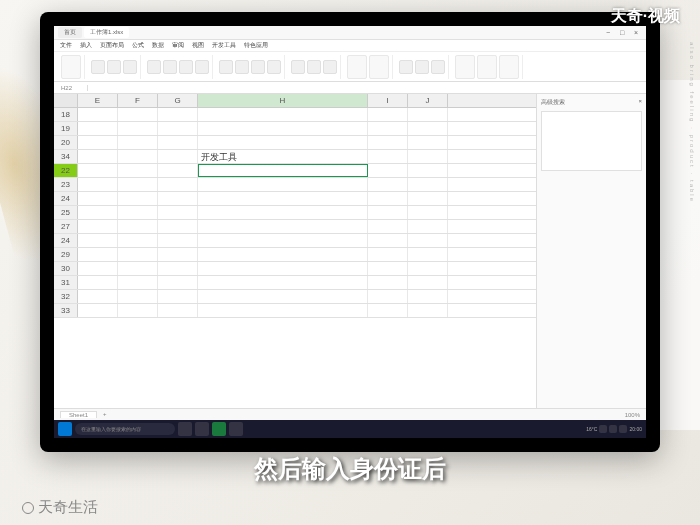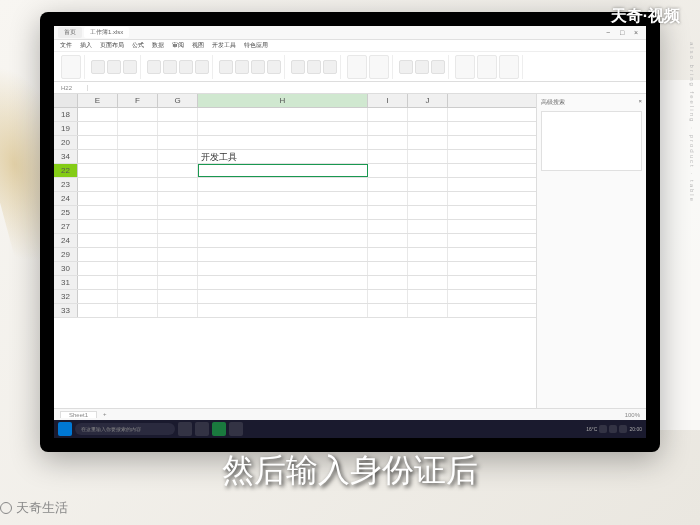--- a/index.html
+++ b/index.html
@@ -4,22 +4,22 @@
 <style>
 *{margin:0;padding:0;box-sizing:border-box;font-family:"Microsoft YaHei",Arial,sans-serif}
 body{width:700px;height:525px;background:#f5f5f0;position:relative;overflow:hidden}
 .bg-desk{position:absolute;inset:0;background:linear-gradient(135deg,#f8f6f2 0%,#eae7e0 100%)}
 .bg-wheat{position:absolute;left:-10px;top:60px;width:80px;height:200px;background:radial-gradient(ellipse at 30% 50%,#d4b876 0%,transparent 70%);opacity:.6;transform:rotate(-15deg)}
 .bg-notebook{position:absolute;right:0;top:80px;width:50px;height:350px;background:#fff;border-left:1px solid #ddd;opacity:.7}
 .bg-text-side{position:absolute;right:8px;top:200px;font-size:6px;color:#bbb;transform:rotate(90deg);transform-origin:right;white-space:nowrap;letter-spacing:2px}
 .monitor{position:absolute;left:50%;top:12px;transform:translateX(-50%);width:620px;height:440px;background:#000;border-radius:8px;padding:14px;box-shadow:0 8px 30px rgba(0,0,0,.3)}
 .screen{width:100%;height:100%;background:#fff;position:relative;overflow:hidden;font-size:7px}
 .watermark-tr{position:absolute;top:6px;right:20px;color:#fff;font-size:16px;font-weight:bold;z-index:100;text-shadow:0 0 3px rgba(0,0,0,.5)}
-.subtitle{position:absolute;bottom:32px;left:50%;transform:translateX(-50%);color:#fff;font-size:32px;font-weight:normal;z-index:100;text-shadow:2px 2px 4px rgba(0,0,0,.8)}
-.watermark-bl{position:absolute;bottom:8px;left:0;color:#888;font-size:13px;z-index:100;display:flex;align-items:center;gap:4px}
+.subtitle{position:absolute;bottom:40px;left:50%;transform:translateX(-50%);color:#fff;font-size:24px;font-weight:bold;z-index:100;text-shadow:2px 2px 4px rgba(0,0,0,.8)}
+.watermark-bl{position:absolute;bottom:8px;left:22px;color:#888;font-size:15px;z-index:100;display:flex;align-items:center;gap:4px}
 .watermark-bl::before{content:"";width:10px;height:10px;border:1.5px solid #888;border-radius:50%;display:inline-block;position:relative}
 .titlebar{height:14px;background:#f8f8f8;display:flex;align-items:center;padding:0 4px;border-bottom:1px solid #e0e0e0}
 .titlebar-tabs{display:flex;gap:2px;font-size:6px;color:#666}
 .titlebar-tab{padding:1px 6px;background:#eee;border-radius:2px}
 .titlebar-tab.active{background:#fff}
 .win-controls{margin-left:auto;display:flex;gap:2px}
 .win-btn{width:12px;height:10px;display:flex;align-items:center;justify-content:center;font-size:7px;color:#666}
 .menubar{height:12px;background:#fff;display:flex;align-items:center;padding:0 6px;gap:8px;font-size:6px;color:#444;border-bottom:1px solid #eee}
 .ribbon{height:30px;background:#fff;border-bottom:1px solid #ddd;display:flex;align-items:center;padding:0 4px;gap:3px;overflow:hidden}
 .ribbon-btn{width:14px;height:14px;background:#f0f0f0;border:1px solid #e0e0e0;border-radius:2px}

